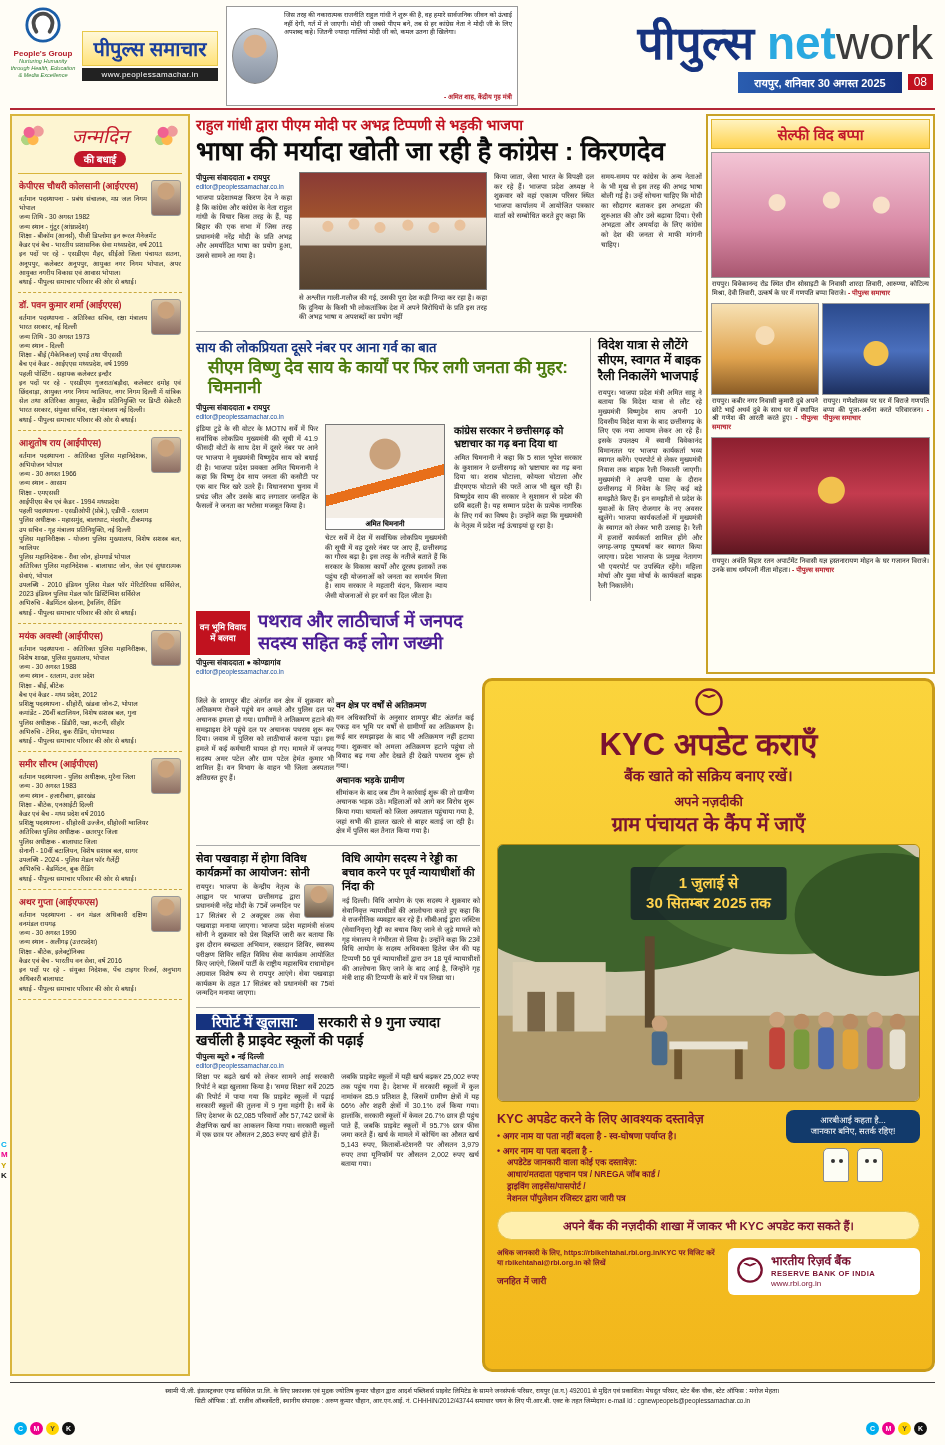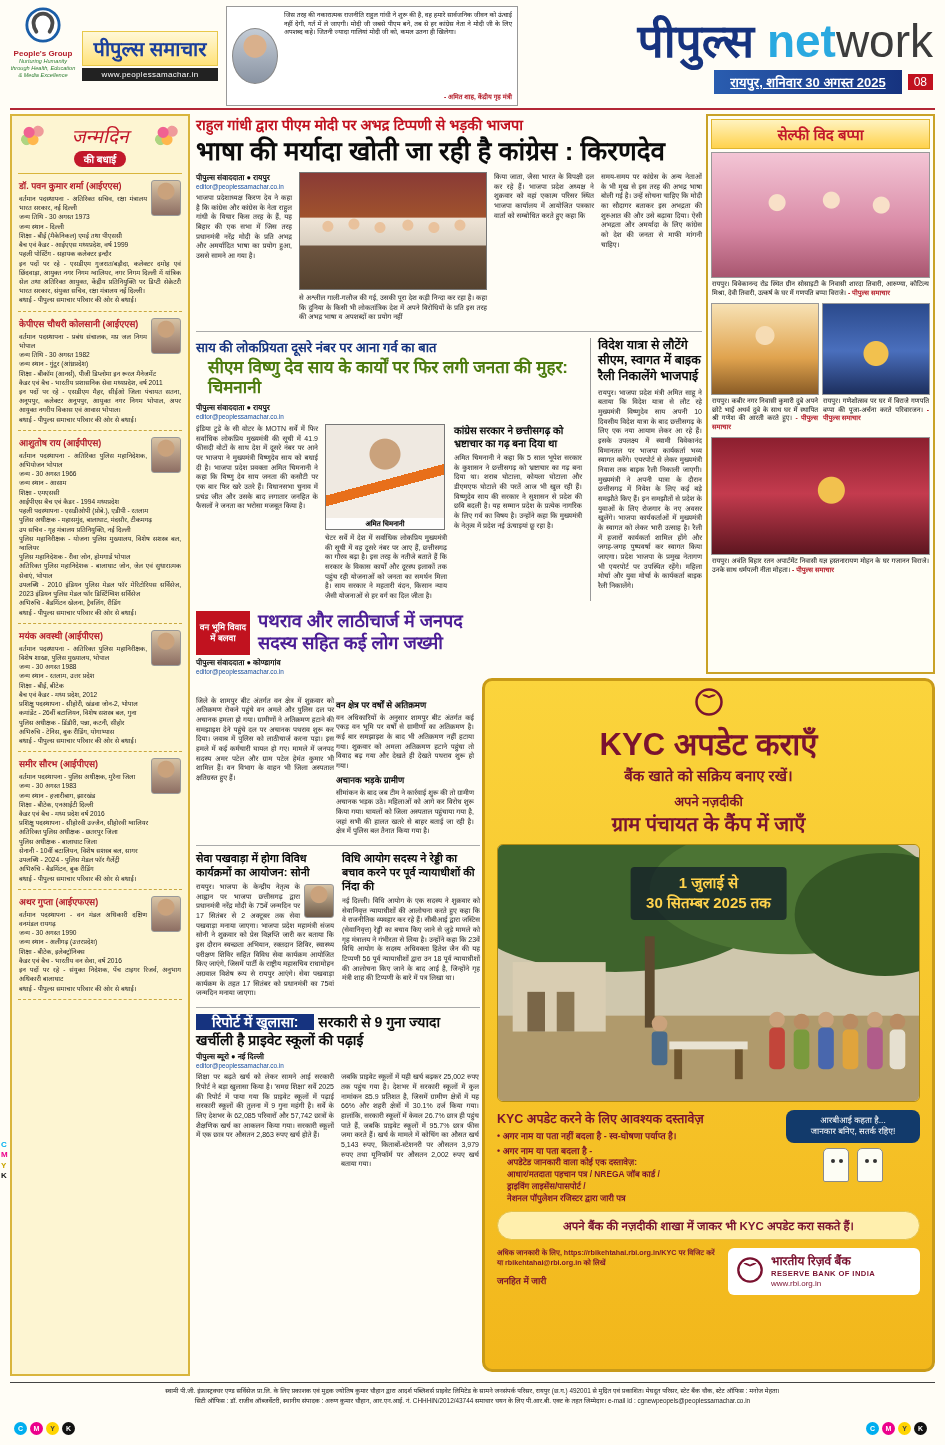--- a/index.html
+++ b/index.html
@@ -21,21 +21,21 @@
      background: radial-gradient(circle at 50% 32%, #d9b08c 0 11px, transparent 12px), linear-gradient(#c4ccd6,#8a94a3); }
   .quote-col { display:flex; flex-direction:column; justify-content:space-between; }
   .quote-text { font-size:6.5px; line-height:1.32; text-align:justify; color:#1b1b1b; }
   .quote-attr { font-size:6.6px; font-weight:bold; color:#b5222e; text-align:right; margin-top:2px; }
   .mast-right { flex:1; display:flex; flex-direction:column; align-items:flex-end; justify-content:center; gap:6px; padding-right:2px; }
   .brand-line { font-size:46px; line-height:1; white-space:nowrap; }
   .brand-hindi { color:#16337f; font-weight:bold; }
   .brand-net { color:#2aa9e0; font-weight:bold; }
   .brand-work { color:#3c3c3c; }
   .date-row { display:flex; align-items:center; gap:6px; }
-  .date-bar { background:linear-gradient(90deg,#2a5db0,#16337f); color:#fff; font-size:13px; font-weight:bold; padding:3px 16px;text-decoration:underline; }
+  .date-bar { background:linear-gradient(90deg,#2a5db0,#16337f); color:#fff; font-size:11px; font-weight:bold; padding:3px 16px; }
   .page-box { background:#c1121f; color:#fff; font-size:12px; font-weight:normal; padding:1px 6px; }
   .header-rule { position:absolute; top:108px; left:10px; width:925px; border-top:2px solid #b32735; }
 
   
   .bday { position:absolute; top:114px; left:10px; width:180px; height:1262px; background:#fdf5d2; border:2px solid #d9b53c; padding:4px 6px; overflow:hidden; }
   .bday-head { text-align:center; padding:3px 0 6px; border-bottom:1px solid #d9b53c; position:relative; }
   .flower { position:absolute; top:4px; width:26px; height:24px; border-radius:50%;
      background: radial-gradient(circle at 35% 35%, #f06292 0 5px, transparent 6px),
                  radial-gradient(circle at 70% 30%, #ef9a9a 0 5px, transparent 6px),
                  radial-gradient(circle at 50% 65%, #ffb74d 0 5px, transparent 6px),
@@ -204,39 +204,39 @@
 
   <div class="bday">
     <div class="bday-head">
       <span class="flower l"></span>
       <span class="flower r"></span>
       <div class="bday-title">जन्मदिन</div>
       <div class="bday-title2">की बधाई</div>
     </div>
     <div class="bday-entry">
       <div class="bday-photo"></div>
+      <div class="bday-name">केपीएस चौधरी कोलसानी (आईएएस)</div>
+      <div class="bday-details">वर्तमान पदस्थापना - प्रबंध संचालक, मप्र जल निगम भोपाल
+जन्म तिथि - 30 अगस्त 1982
+जन्म स्थान - गुंटूर (आंध्रप्रदेश)
+शिक्षा - बीकॉम (आनर्स), पीजी डिप्लोमा इन रूरल मैनेजमेंट
+कैडर एवं बैच - भारतीय प्रशासनिक सेवा मध्यप्रदेश, वर्ष 2011
+इन पदों पर रहे - एसडीएम मैहर, सीईओ जिला पंचायत सतना, अनूपपुर, कलेक्टर अनूपपुर, आयुक्त नगर निगम भोपाल, अपर आयुक्त नगरीय विकास एवं आवास भोपाल।
+बधाई - पीपुल्स समाचार परिवार की ओर से बधाई।</div>
+    </div>
+    <div class="bday-entry">
+      <div class="bday-photo"></div>
       <div class="bday-name">डॉ. पवन कुमार शर्मा (आईएएस)</div>
       <div class="bday-details">वर्तमान पदस्थापना - अतिरिक्त सचिव, रक्षा मंत्रालय भारत सरकार, नई दिल्ली
 जन्म तिथि - 30 अगस्त 1973
 जन्म स्थान - दिल्ली
 शिक्षा - बीई (मैकेनिकल) एमई तथा पीएससी
 बैच एवं कैडर - आईएएस मध्यप्रदेश, वर्ष 1999
 पहली पोस्टिंग - सहायक कलेक्टर इन्दौर
 इन पदों पर रहे - एसडीएम गुजरात/बड़ौदा, कलेक्टर दमोह एवं छिंदवाड़ा, आयुक्त नगर निगम ग्वालियर, नगर निगम दिल्ली में यांत्रिक सेल तथा अतिरिक्त आयुक्त, केंद्रीय प्रतिनियुक्ति पर डिप्टी सेक्रेटरी भारत सरकार, संयुक्त सचिव, रक्षा मंत्रालय नई दिल्ली।
-बधाई - पीपुल्स समाचार परिवार की ओर से बधाई।</div>
-    </div>
-    <div class="bday-entry">
-      <div class="bday-photo"></div>
-      <div class="bday-name">केपीएस चौधरी कोलसानी (आईएएस)</div>
-      <div class="bday-details">वर्तमान पदस्थापना - प्रबंध संचालक, मप्र जल निगम भोपाल
-जन्म तिथि - 30 अगस्त 1982
-जन्म स्थान - गुंटूर (आंध्रप्रदेश)
-शिक्षा - बीकॉम (आनर्स), पीजी डिप्लोमा इन रूरल मैनेजमेंट
-कैडर एवं बैच - भारतीय प्रशासनिक सेवा मध्यप्रदेश, वर्ष 2011
-इन पदों पर रहे - एसडीएम मैहर, सीईओ जिला पंचायत सतना, अनूपपुर, कलेक्टर अनूपपुर, आयुक्त नगर निगम भोपाल, अपर आयुक्त नगरीय विकास एवं आवास भोपाल।
 बधाई - पीपुल्स समाचार परिवार की ओर से बधाई।</div>
     </div>
     <div class="bday-entry">
       <div class="bday-photo"></div>
       <div class="bday-name">आशुतोष राय (आईपीएस)</div>
       <div class="bday-details">वर्तमान पदस्थापना - अतिरिक्त पुलिस महानिदेशक, अभियोजन भोपाल
 जन्म - 30 अगस्त 1966
 जन्म स्थान - आसाम
 शिक्षा - एमएससी
 आईपीएस बैच एवं कैडर - 1994 मध्यप्रदेश

